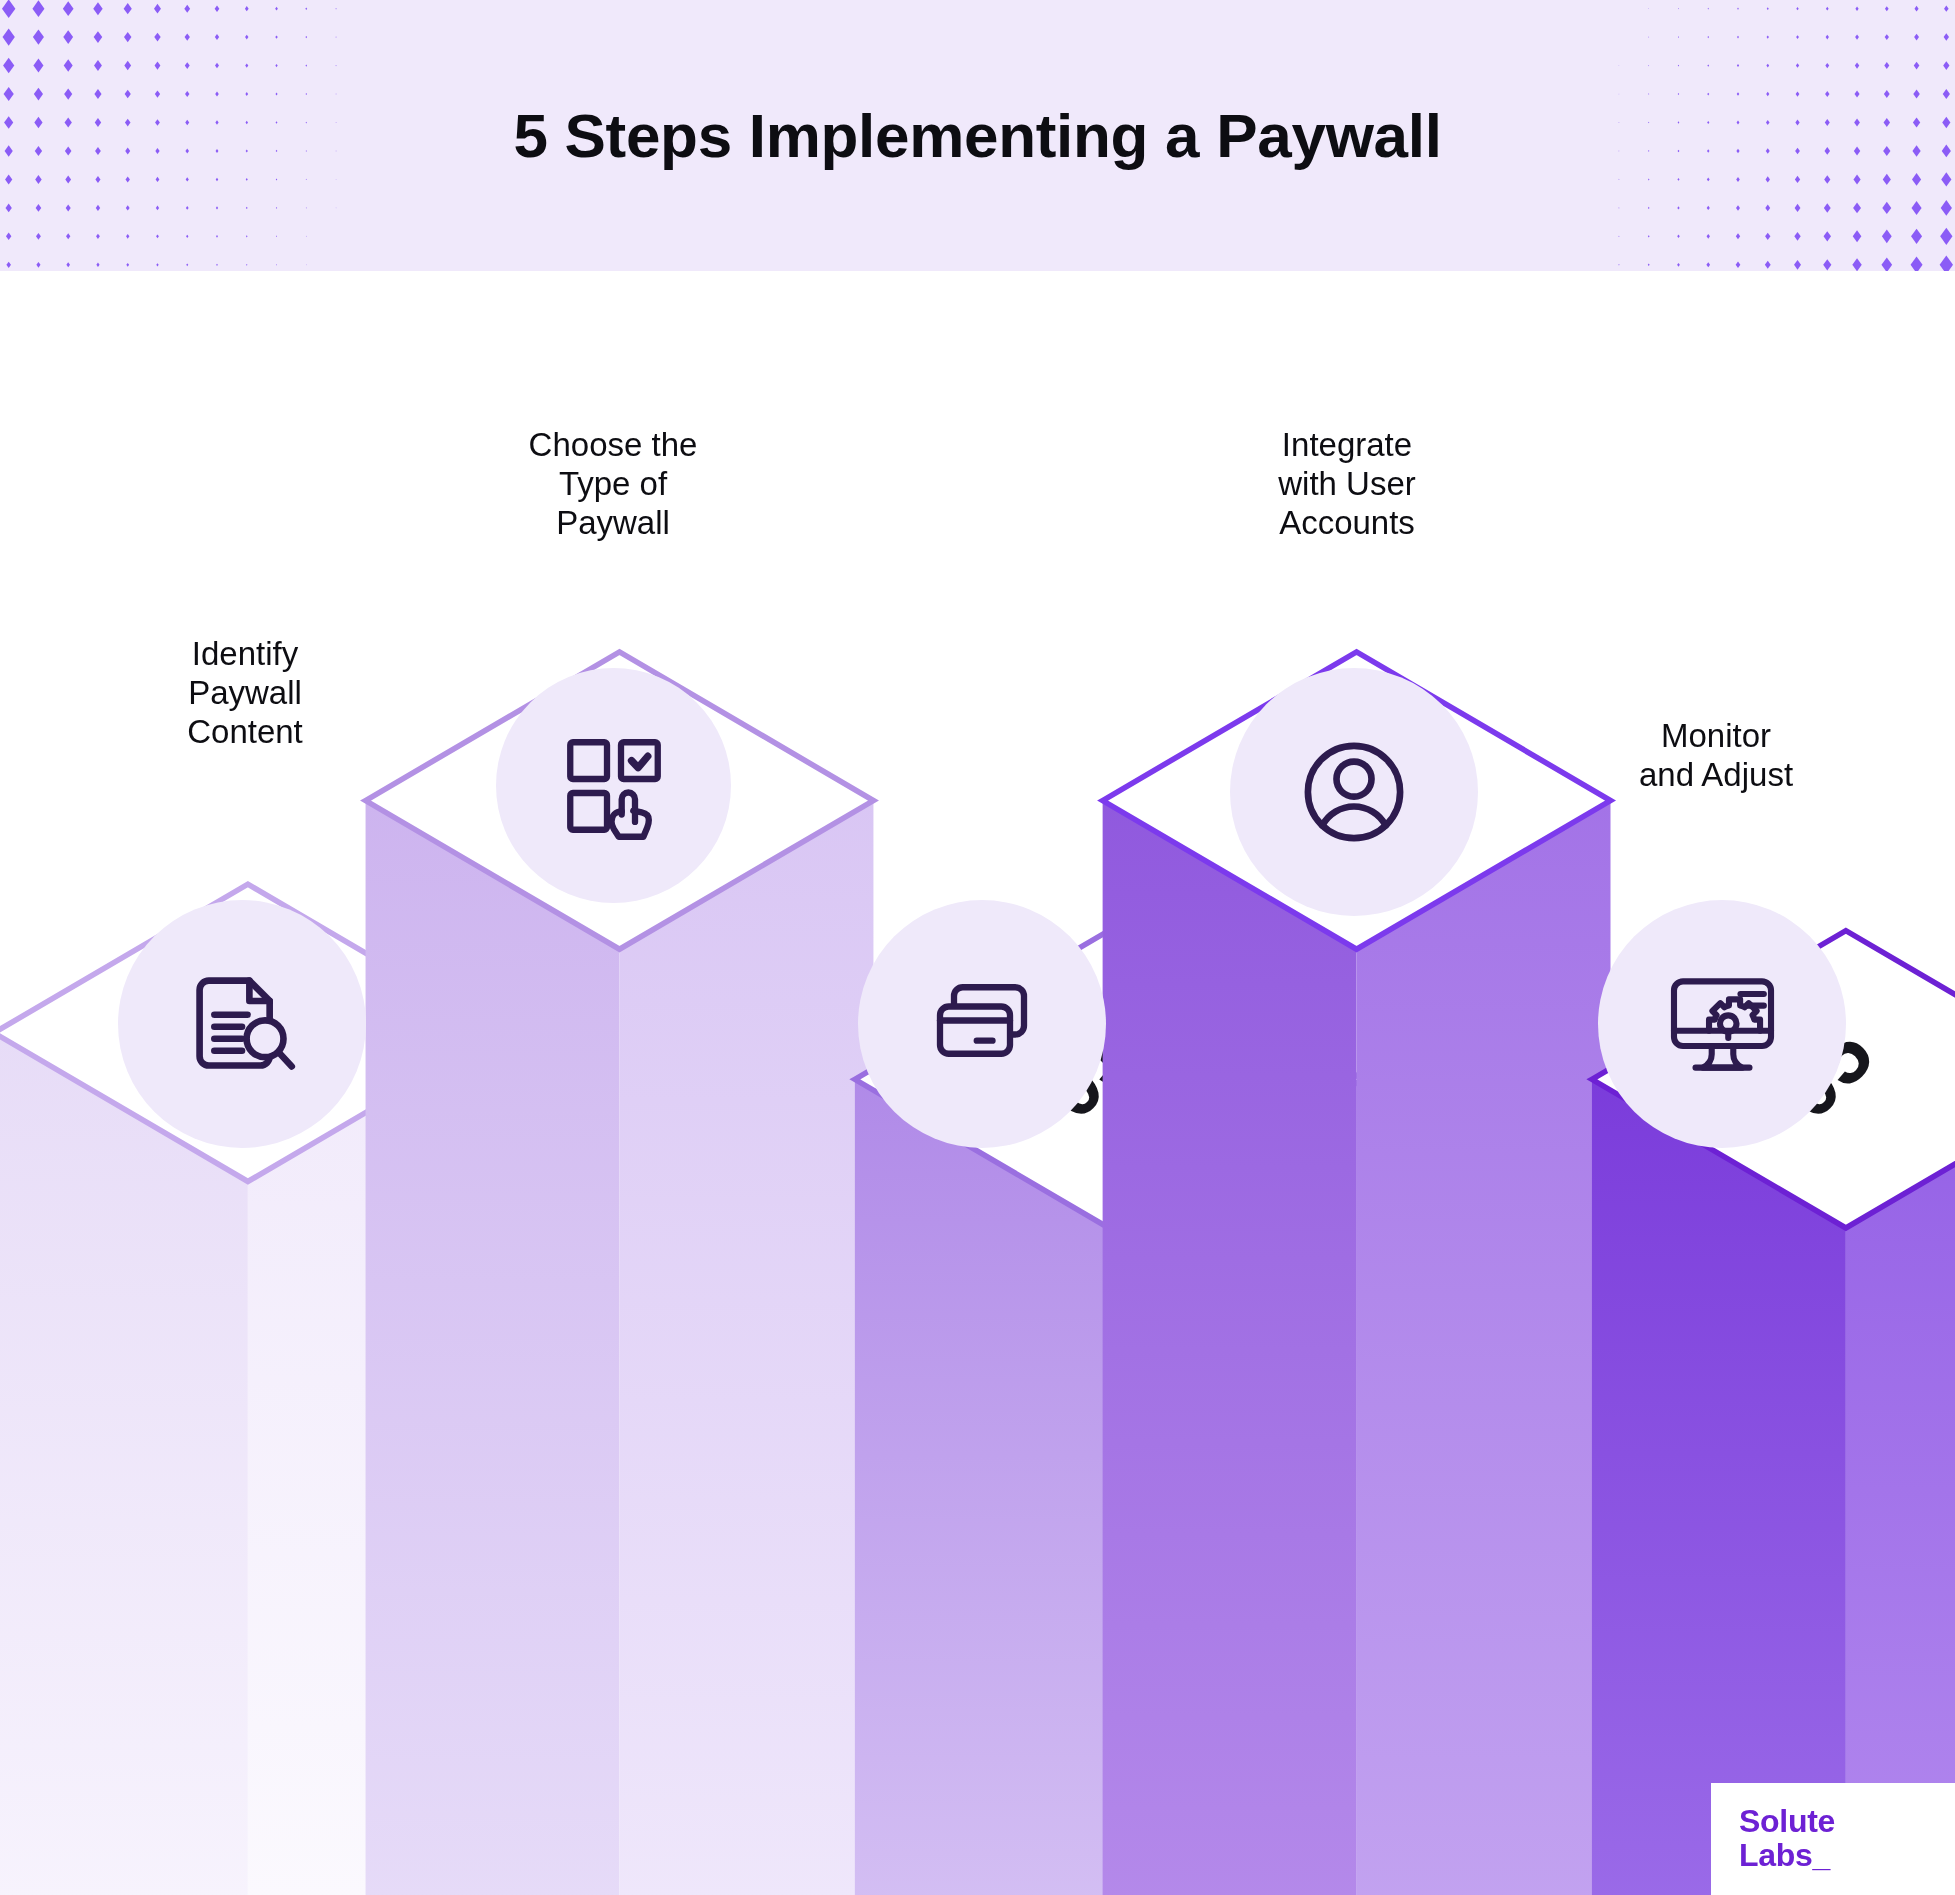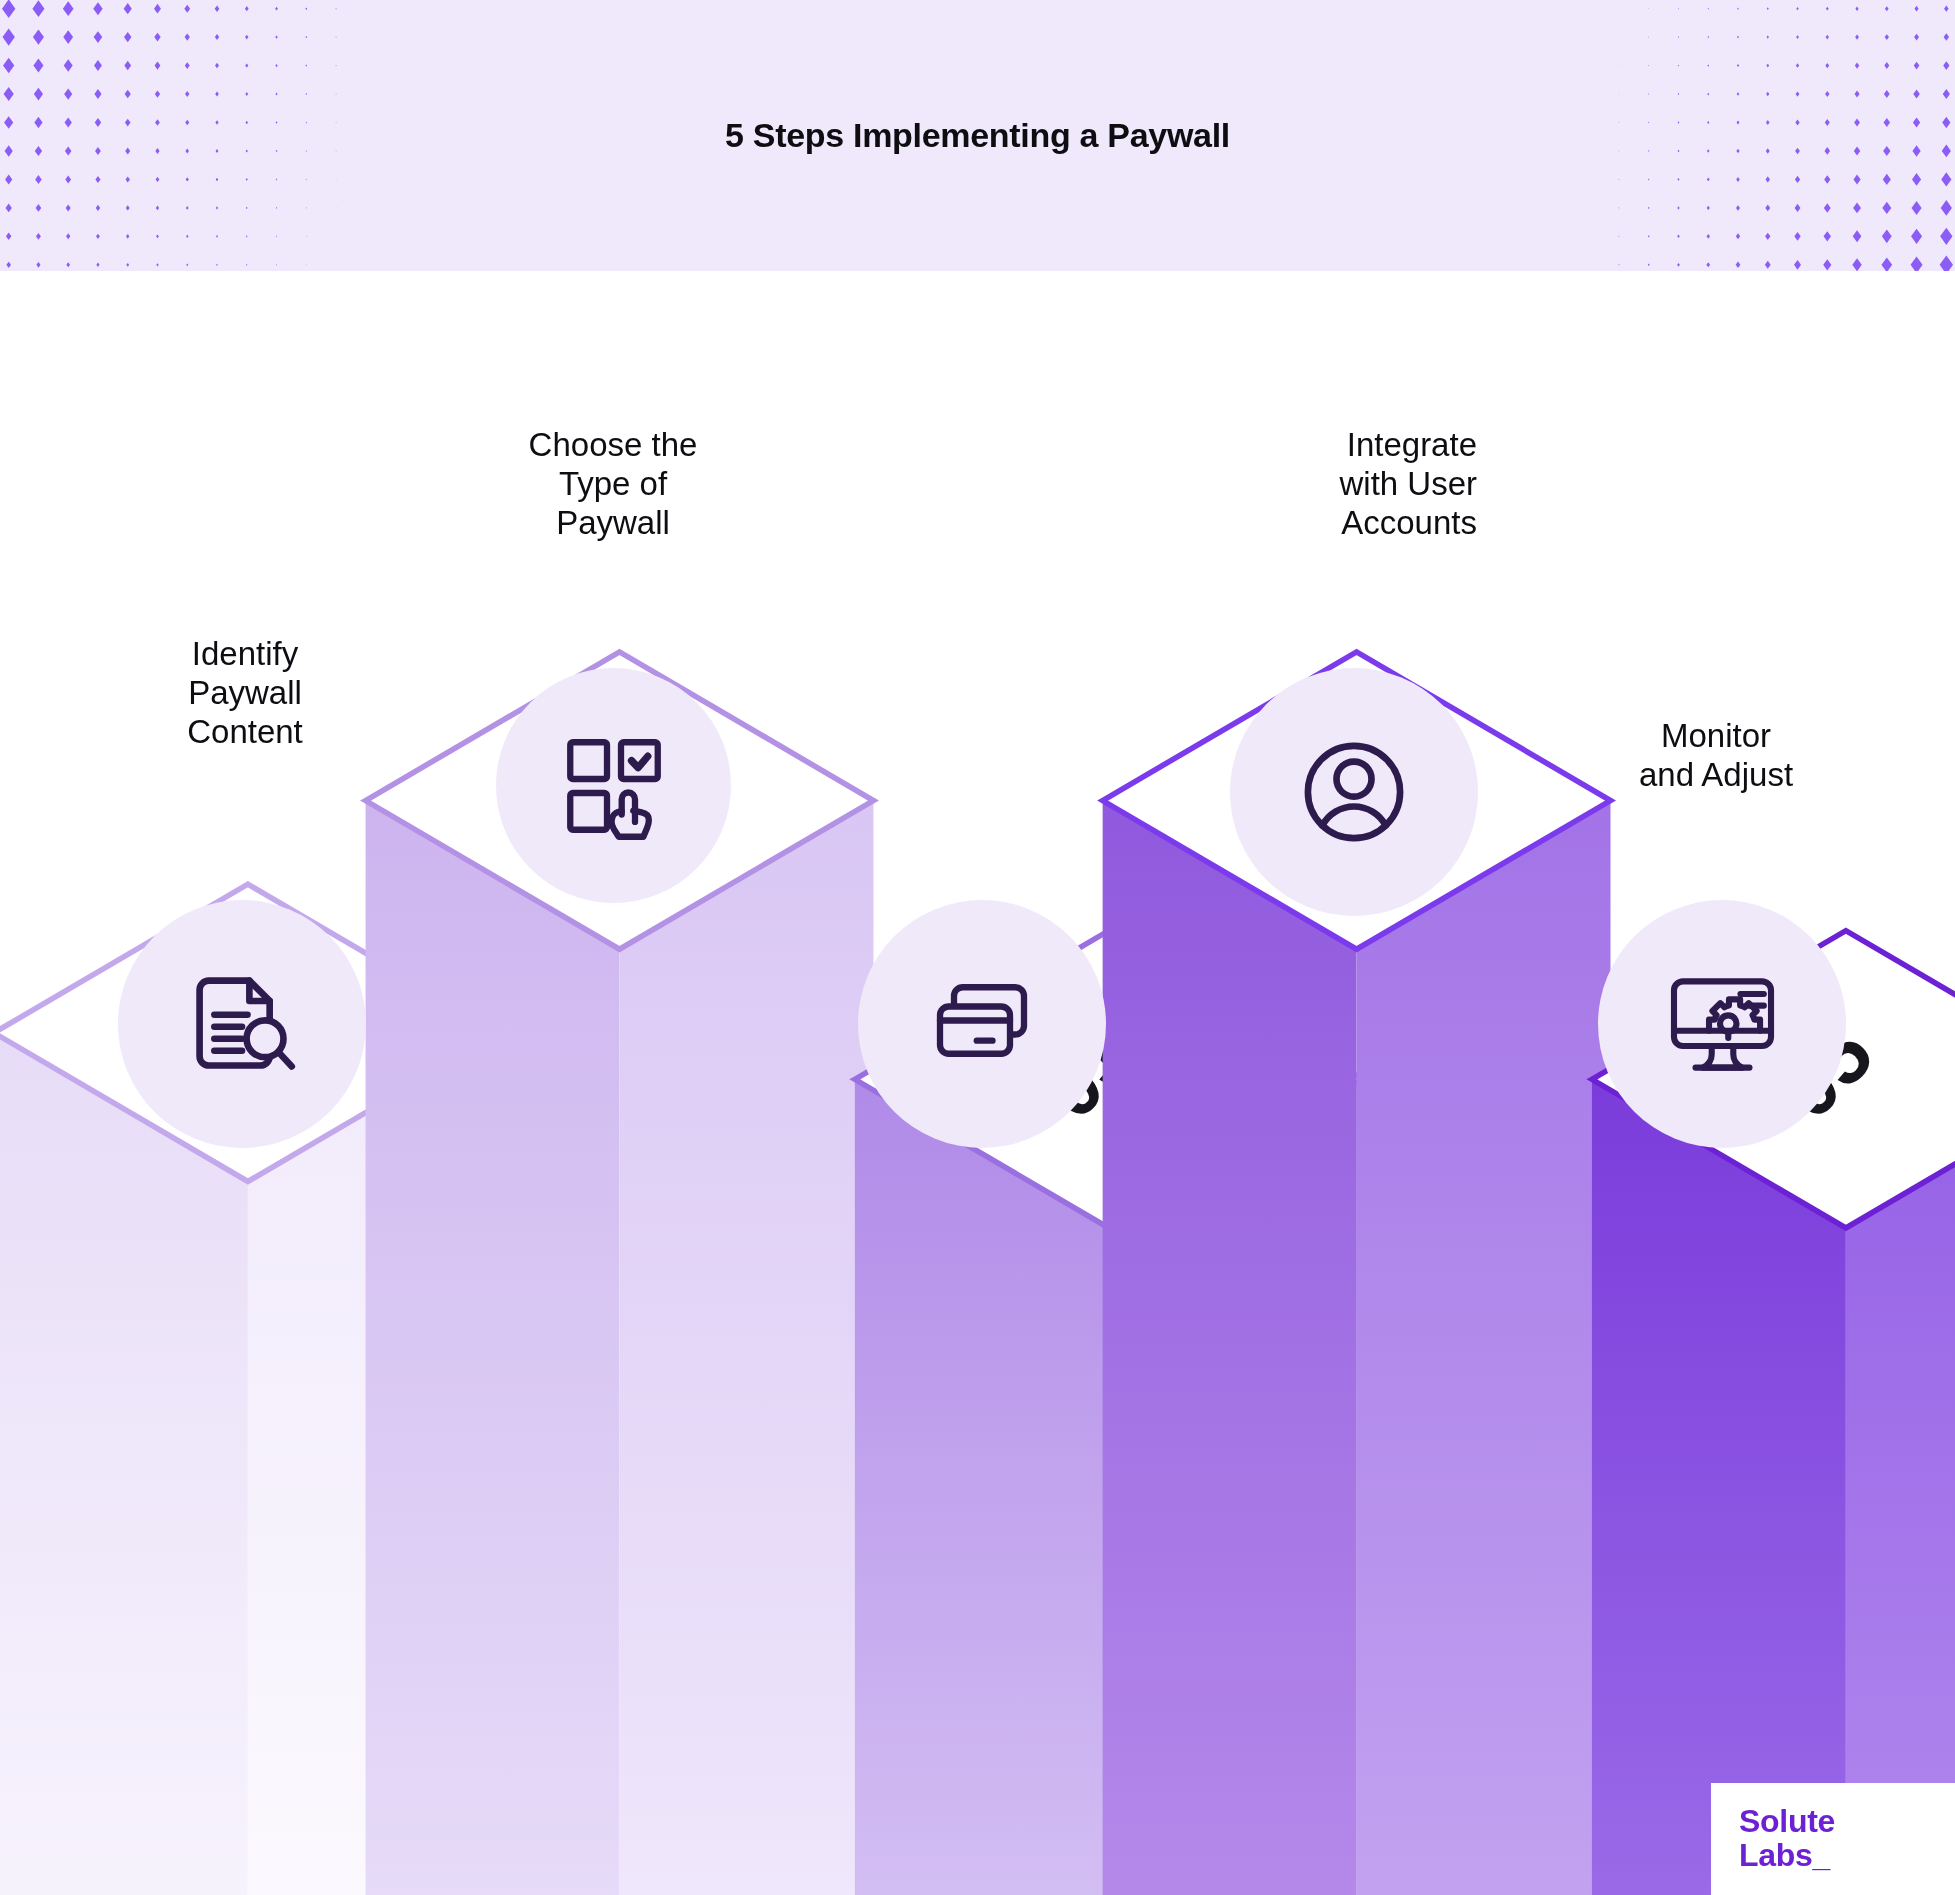--- a/index.html
+++ b/index.html
@@ -29,21 +29,21 @@
     overflow: hidden;
   }
   .header-title {
     position: absolute;
     left: 0; top: 0;
     width: 1955px;
     height: 271px;
     display: flex;
     align-items: center;
     justify-content: center;
-    font-size: 34px;
+    font-size: 62px;
     font-weight: 700;
     color: #0d0d12;
     letter-spacing: -0.3px;
     z-index: 5;
   }
   .dots-left, .dots-right {
     position: absolute;
     top: 0;
     width: 434px;
     height: 271px;
@@ -456,21 +456,21 @@
         <polygon points="2570,1305 2980,1065 3390,1305 2980,1545" fill="#ffffff" stroke="#6d21d4" stroke-width="9"></polygon>
         <text x="2980" y="1325" text-anchor="middle" transform="rotate(-45 2980 1325)" font-family="Liberation Sans, sans-serif" font-size="132" font-weight="800" fill="#16161c">05</text>
       </g>
     </svg>
 
     <div class="step-caption" style="left:115px; top:364px;">Identify<br>Paywall<br>Content</div>
 
     <div class="step-caption" style="left:483px; top:155px;">Choose the<br>Type of<br>Paywall</div>
 
 
-    <div class="step-caption" style="left:1217px; top:155px;text-align:right;">Integrate<br>with User<br>Accounts</div>
+    <div class="step-caption" style="left:1217px; top:155px;">Integrate<br>with User<br>Accounts</div>
 
     <div class="step-caption" style="left:1586px; top:446px;">Monitor<br>and Adjust</div>
 
     <div class="icon-bubble" style="left:118px; top:629px; width:248px; height:248px;">
       <svg width="118" height="118" viewBox="0 0 64 64" fill="none" stroke="#2d1b4e" stroke-width="3.6" stroke-linecap="round" stroke-linejoin="round">
         <path d="M14 8.5h22l11 11v30a5 5 0 0 1-5 5H14a5 5 0 0 1-5-5V13.5a5 5 0 0 1 5-5z"></path>
         <path d="M36 8.5v11h11"></path>
         <path d="M17 27h18"></path>
         <path d="M17 33.5h15"></path>
         <path d="M17 40h15"></path>

